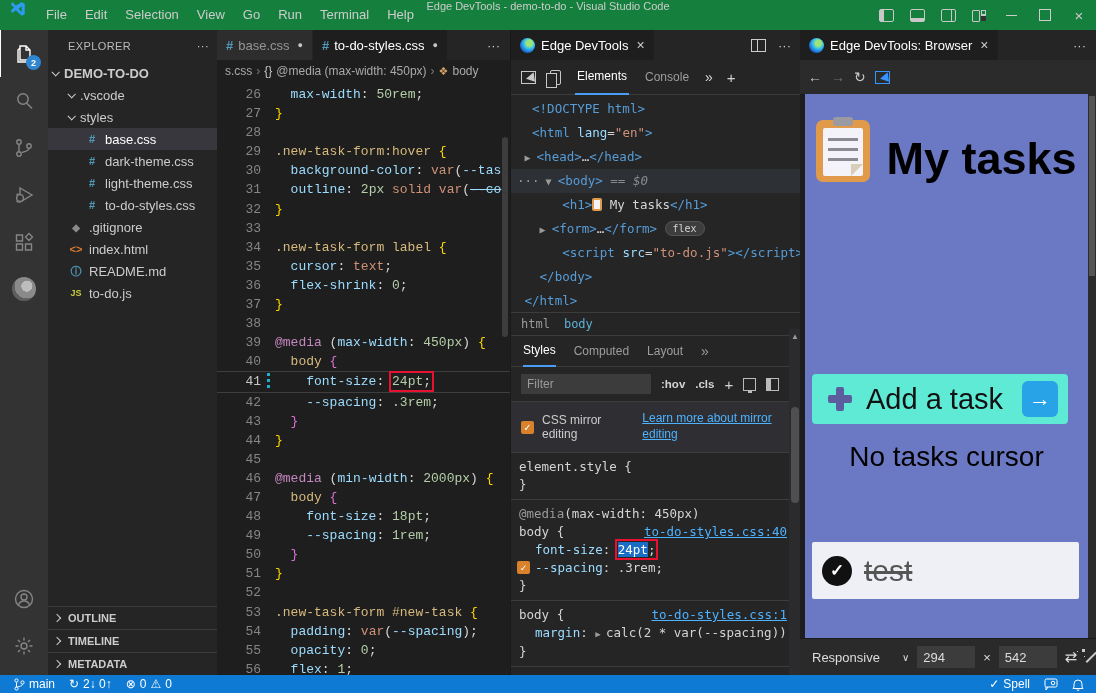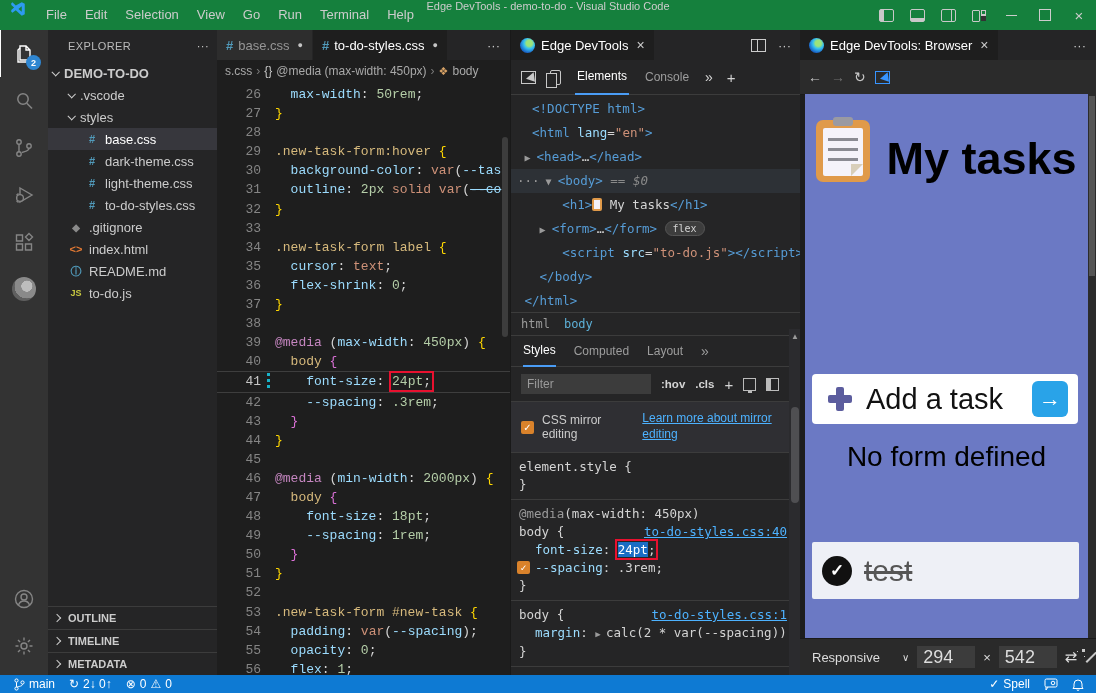--- a/index.html
+++ b/index.html
@@ -142,37 +142,37 @@
            font-size:45px;font-weight:bold;line-height:1.55}
   .clip{display:inline-block;width:54px;height:62px;position:relative;vertical-align:-8px;margin-right:16px}
   .clip .board{position:absolute;inset:0;background:#e09a4a;border-radius:7px}
   .clip .clasp{position:absolute;left:17px;top:-3px;width:20px;height:9px;background:#9a9aa2;border-radius:3px}
   .clip .paper{position:absolute;left:7px;top:8px;right:7px;bottom:6px;background:#f5f3fa;border-radius:2px}
   .clip .lines{position:absolute;left:12px;right:12px;top:18px;height:30px;
      background:repeating-linear-gradient(180deg,#8b8b93 0 3px,rgba(0,0,0,0) 3px 10px)}
   .clip .fold{position:absolute;right:7px;bottom:6px;width:0;height:0;border-left:12px solid #d8ceb9;border-top:12px solid rgba(0,0,0,0);transform:rotate(90deg)}
   .mini-clip{display:inline-block;width:10px;height:13px;background:#e09a4a;border-radius:2px;position:relative;vertical-align:-2px}
   .mini-clip::after{content:"";position:absolute;left:2px;top:2px;right:2px;bottom:2px;background:#f5f3fa}
-  .add-form{position:absolute;left:7px;right:10px;top:280px;height:50px;background:#ffffff;border-radius:4px;
+  .add-form{position:absolute;left:7px;right:20px;top:280px;height:50px;background:#5eead4;border-radius:4px;
             display:flex;align-items:center;padding:0 10px}
   .plus-ic{width:24px;height:24px;position:relative;flex:none;margin:0 14px 0 6px}
   .plus-ic::before{content:"";position:absolute;left:0;right:0;top:8px;height:8px;background:#5c5d9e;border-radius:2px}
   .plus-ic::after{content:"";position:absolute;top:0;bottom:0;left:8px;width:8px;background:#5c5d9e;border-radius:2px}
   .add-label{font-size:29px;color:#111}
   .go-btn{margin-left:auto;width:36px;height:36px;background:#29a3e8;border-radius:6px;color:#fff;
           display:flex;align-items:center;justify-content:center;font-size:22px;font-weight:bold}
   .empty-msg{position:absolute;top:347px;left:0;right:0;text-align:center;font-size:28px;color:#000}
   .done-head{position:absolute;top:403px;left:0;right:0;text-align:center;font-size:28px;color:#000}
   .task-item{position:absolute;left:7px;right:9px;top:448px;height:57px;background:#eef0f6;border-radius:2px;
              display:flex;align-items:center;gap:12px;padding:0 10px}
   .ckc{width:30px;height:30px;border-radius:50%;background:#111;color:#fff;display:flex;align-items:center;justify-content:center;font-size:17px;font-weight:bold;flex:none}
   .task-text{font-size:30px;color:#555;text-decoration:line-through}
   .br-device{position:absolute;left:0;right:0;bottom:0;height:36px;background:#2a2a2a;border-top:1px solid #1a1a1a;
              display:flex;align-items:center;gap:8px;padding:0 12px;font-size:13px;color:#ddd}
-  .dim-input{width:46px;height:22px;background:#3c3c3c;border:none;color:#ddd;font-size:18px;padding:0 6px}
+  .dim-input{width:46px;height:22px;background:#3c3c3c;border:none;color:#ddd;font-size:13px;padding:0 6px}
   .wand{width:16px;height:16px;position:relative}
   .wand::before{content:"";position:absolute;left:2px;bottom:2px;width:14px;height:2px;background:#c8c8c8;transform:rotate(-45deg);transform-origin:left bottom}
   .wand::after{content:"";position:absolute;right:0;top:0;width:3px;height:3px;background:#c8c8c8;box-shadow:-6px 1px 0 -1px #c8c8c8,1px 6px 0 -1px #c8c8c8}
   
   .statusbar{position:absolute;bottom:0;left:0;width:1096px;height:18px;background:#0e7ad3;color:#fff;
              display:flex;align-items:center;font-size:12px;z-index:5}
   .st-item{display:flex;align-items:center;gap:4px;margin-left:14px}
   .st-right{margin-left:auto;display:flex;align-items:center;gap:14px;margin-right:12px}
   svg{display:block}
 </style>
@@ -519,21 +519,21 @@
       <div class="page-h1">
         <span class="clip">
           <span class="board"></span><span class="paper"></span><span class="lines"></span><span class="fold"></span><span class="clasp"></span>
         </span><span>My tasks</span>
       </div>
       <div class="add-form">
         <span class="plus-ic"></span>
         <span class="add-label">Add a task</span>
         <span class="go-btn">→</span>
       </div>
-      <div class="empty-msg">No form defined</div>
+      <div class="empty-msg">No tasks cursor</div>
       <div class="task-item">
         <span class="ckc">✓</span>
         <span class="task-text">test</span>
       </div>
     </div>
     <div class="br-scroll">
         <div class="thumb"></div>
       </div>
     <div class="br-device">
       <span style="display:flex;align-items:center;gap:22px">

